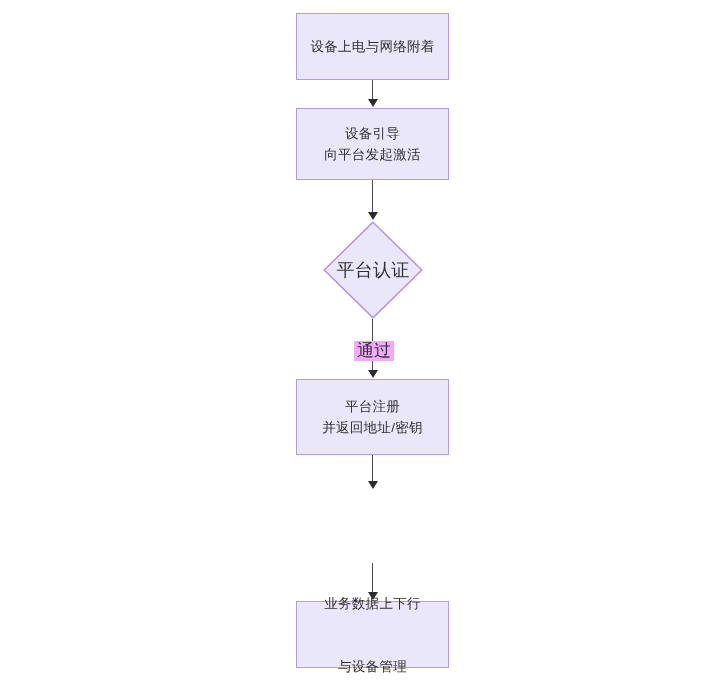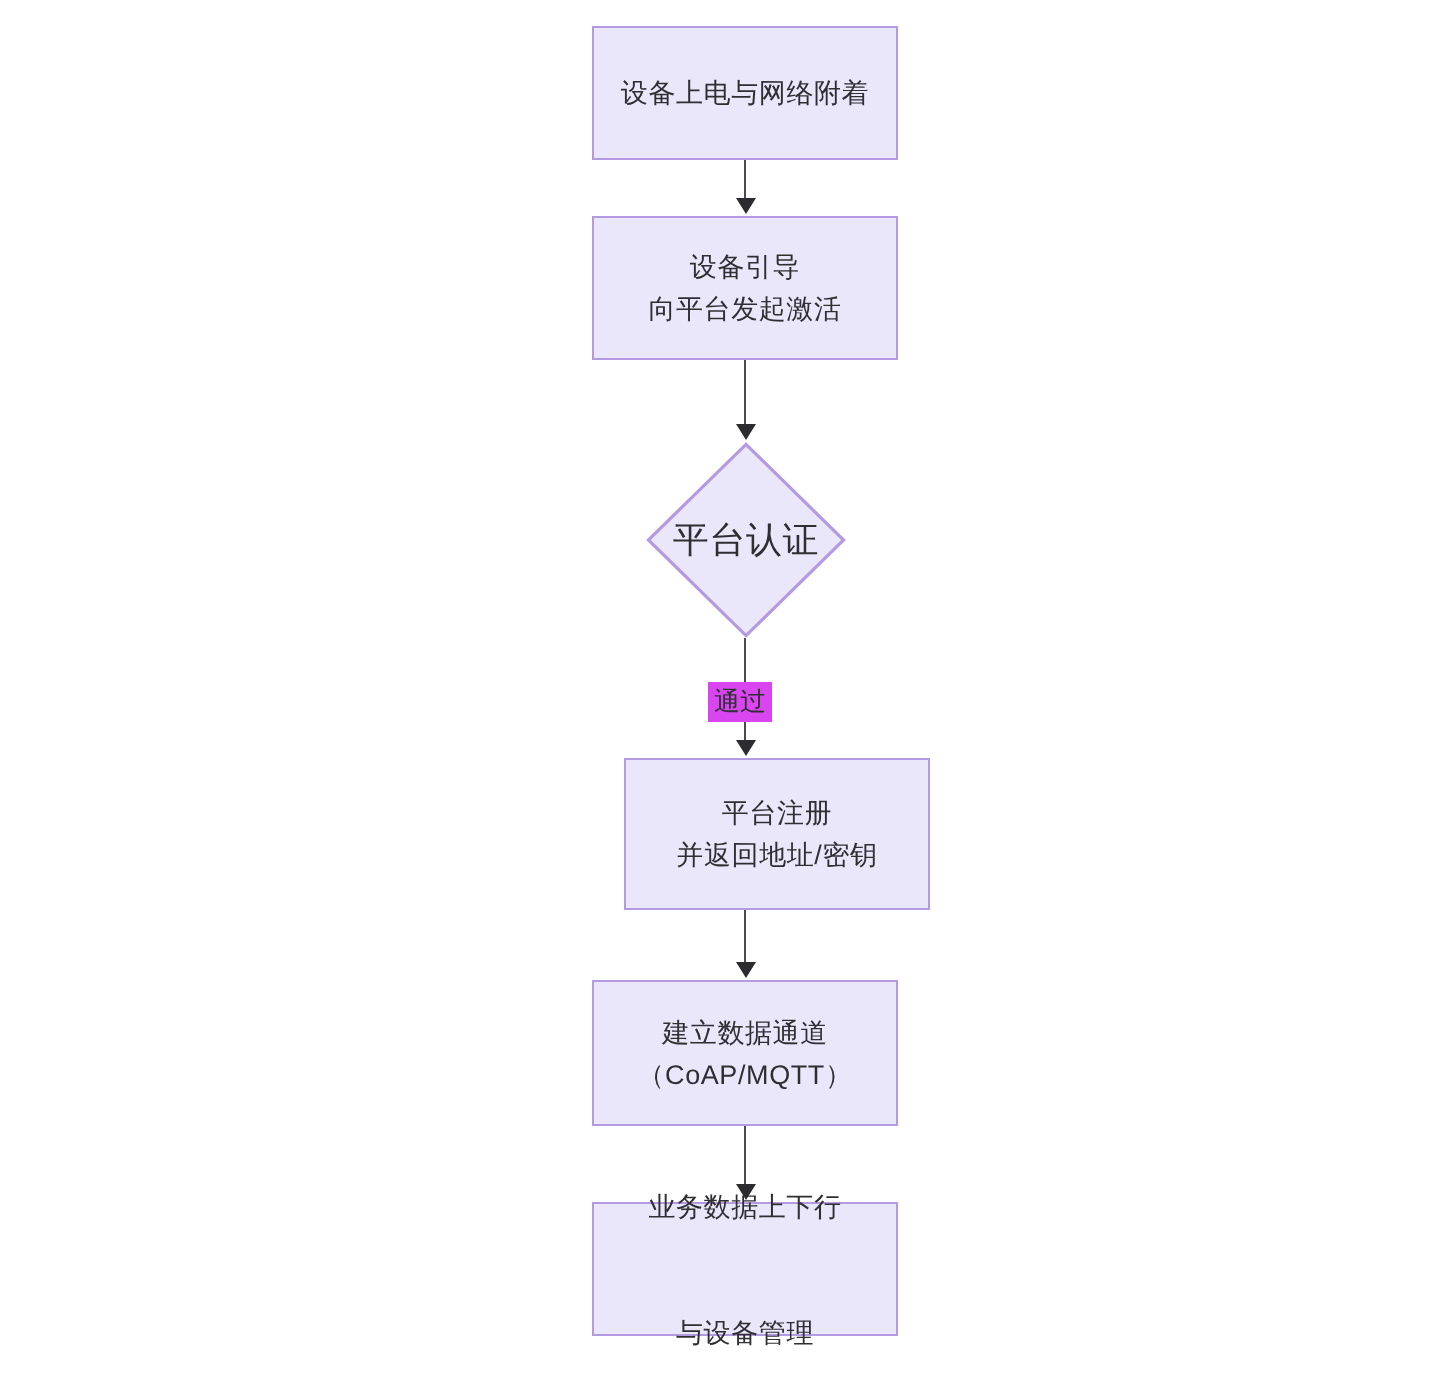--- a/index.html
+++ b/index.html
@@ -83,23 +83,23 @@
     width: 0;
     height: 0;
     border-left: 5px solid transparent;
     border-right: 5px solid transparent;
     border-top: 8px solid #2b2b30;
   }
 
   
   .edge-label {
     position: absolute;
-    background: #d946ef;
+    background: #f0abfc;
     color: #2f2f33;
-    font-size: 13px;
+    font-size: 17px;
     line-height: 18px;
     padding: 1px 3px;
     white-space: nowrap;
   }
 </style>
 </head>
 <body>
 
 <div id="flowchart">
 
@@ -122,32 +122,28 @@
     <svg class="diamond-shape" viewBox="0 0 100 98" preserveAspectRatio="none">
       <polygon points="50,1.2 98.8,49 50,96.8 1.2,49" fill="#ebe7fa" stroke="#b49ae0" stroke-width="1.6"></polygon>
     </svg>
     <div class="diamond-label">平台认证</div>
   </div>
 
   <div class="connector" style="left:372px; top:319px; height:53px;"></div>
   <div class="edge-label" style="left:354px; top:341px;">通过</div>
   <div class="arrowhead" style="left:367.6px; top:370px;"></div>
 
-  <div class="node" style="left:296px; top:379px; width:153px; height:76px;margin-left:16px;">
+  <div class="node" style="left:296px; top:379px; width:153px; height:76px;">
     <span class="line">平台注册</span>
     <span class="line">并返回地址/密钥</span>
   </div>
 
   <div class="connector" style="left:372px; top:455px; height:27px;"></div>
   <div class="arrowhead" style="left:367.6px; top:481px;"></div>
 
-  <div class="node" style="left:296px; top:490px; width:153px; height:73px;">
-    <span class="line">建立数据通道</span>
-    <span class="line">（CoAP/MQTT）</span>
-  </div>
 
   <div class="connector" style="left:372px; top:563px; height:30px;"></div>
   <div class="arrowhead" style="left:367.6px; top:592px;"></div>
 
   <div class="node" style="left:296px; top:601px; width:153px; height:67px;gap:42px;">
     <span class="line">业务数据上下行</span>
     <span class="line">与设备管理</span>
   </div>
 
 </div>

